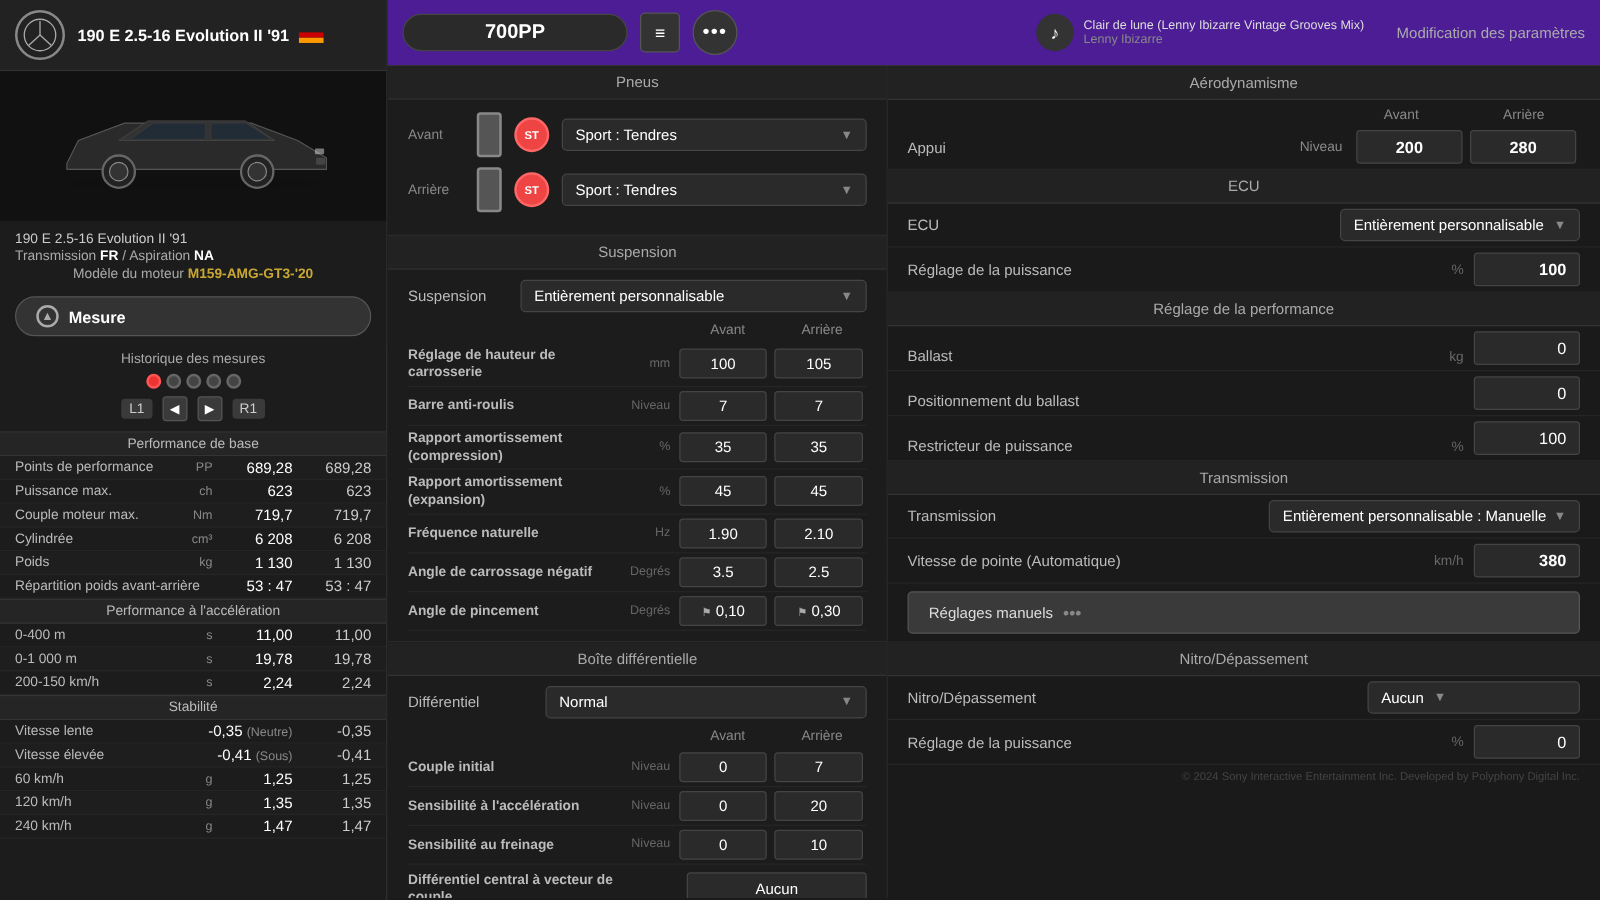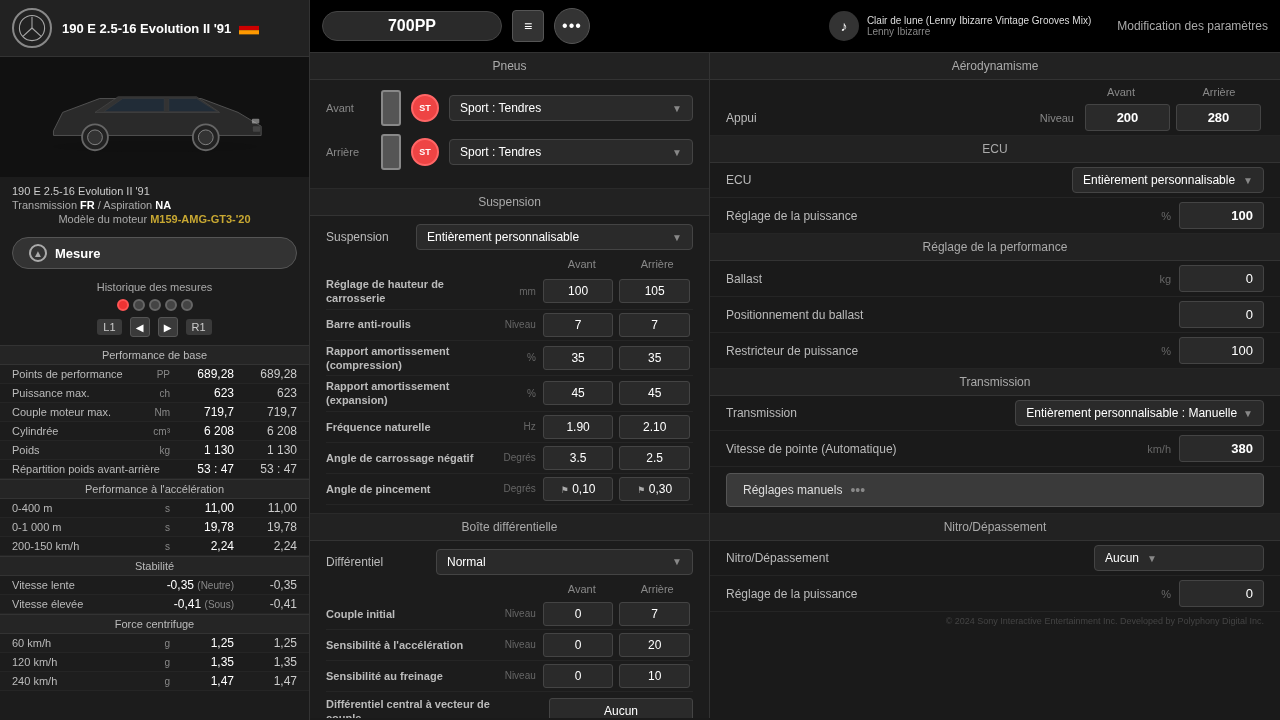--- a/index.html
+++ b/index.html
@@ -270,21 +270,21 @@
       width: 970px;
       height: 720px;
       background: #1a1a1a;
     }
 
     
     .top-bar {
       display: flex;
       align-items: center;
       padding: 8px 12px;
-      background: #000000;
+      background: #4c1d95;
       border-bottom: 1px solid #333;
       gap: 10px;
     }
 
     .pp-bar {
       background: #2a2a2a;
       border: 1px solid #444;
       border-radius: 20px;
       padding: 5px 30px;
       font-size: 16px;
@@ -671,21 +671,21 @@
       padding: 5px 6px;
       color: #fff;
       font-size: 13px;
       font-weight: bold;
       text-align: right;
       padding-right: 10px;
     }
 
     .perf-row {
       display: flex;
-      align-items: center;
+      align-items: flex-end;
       padding: 4px 16px;
       border-bottom: 1px solid #252525;
     }
 
     .perf-name {
       flex: 1;
       font-size: 12px;
       color: #bbb;
     }
 
@@ -979,21 +979,20 @@
       <span class="stat-name">Vitesse lente</span>
       <span class="stat-value">-0,35 <span style="font-size:10px;color:#888">(Neutre)</span></span>
       <span class="stat-compare">-0,35</span>
     </div>
     <div class="stats-row">
       <span class="stat-name">Vitesse élevée</span>
       <span class="stat-value">-0,41 <span style="font-size:10px;color:#888">(Sous)</span></span>
       <span class="stat-compare">-0,41</span>
     </div>
 
-    <div class="stats-section-title">Force centrifuge</div>
 
     <div class="stats-row">
       <span class="stat-name">60 km/h</span>
       <span class="stat-unit">g</span>
       <span class="stat-value">1,25</span>
       <span class="stat-compare">1,25</span>
     </div>
     <div class="stats-row">
       <span class="stat-name">120 km/h</span>
       <span class="stat-unit">g</span>

